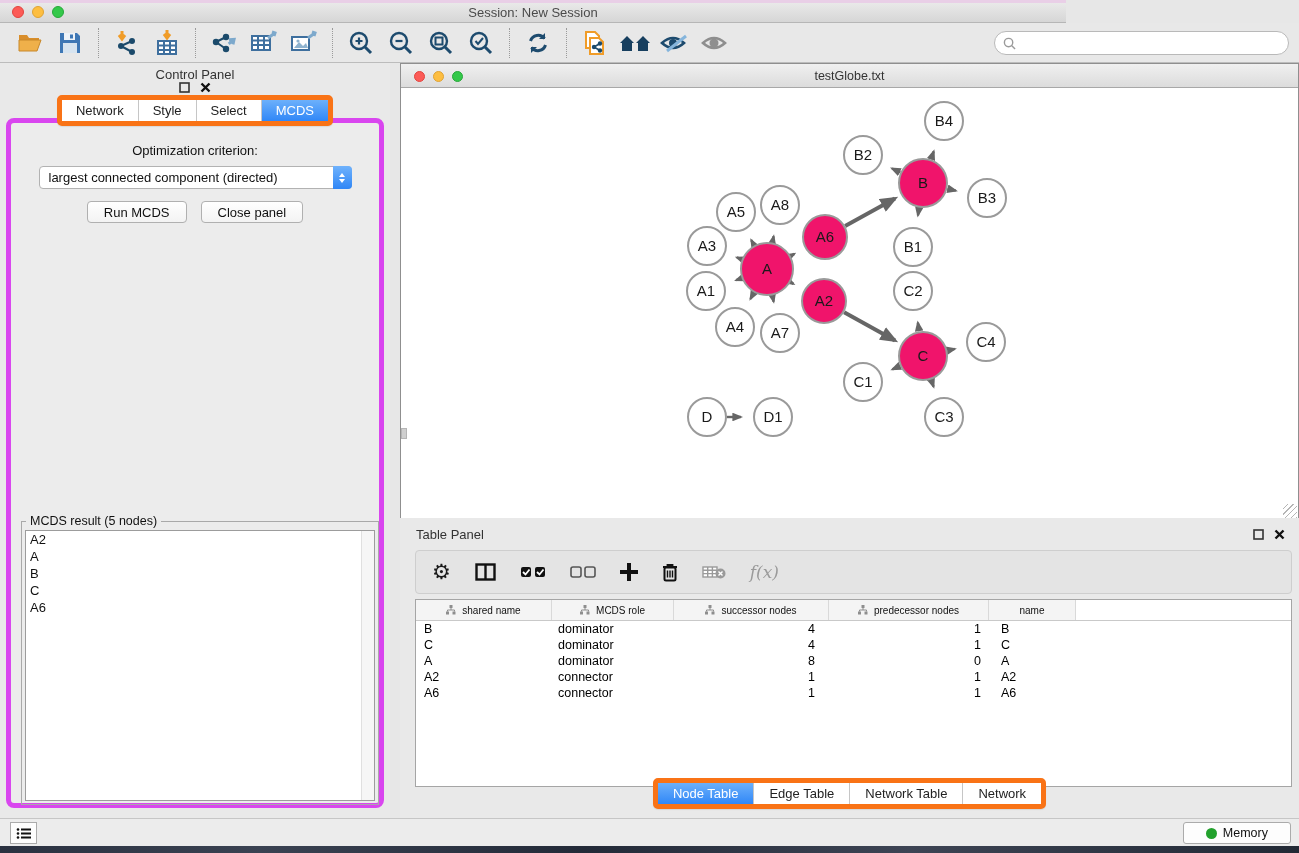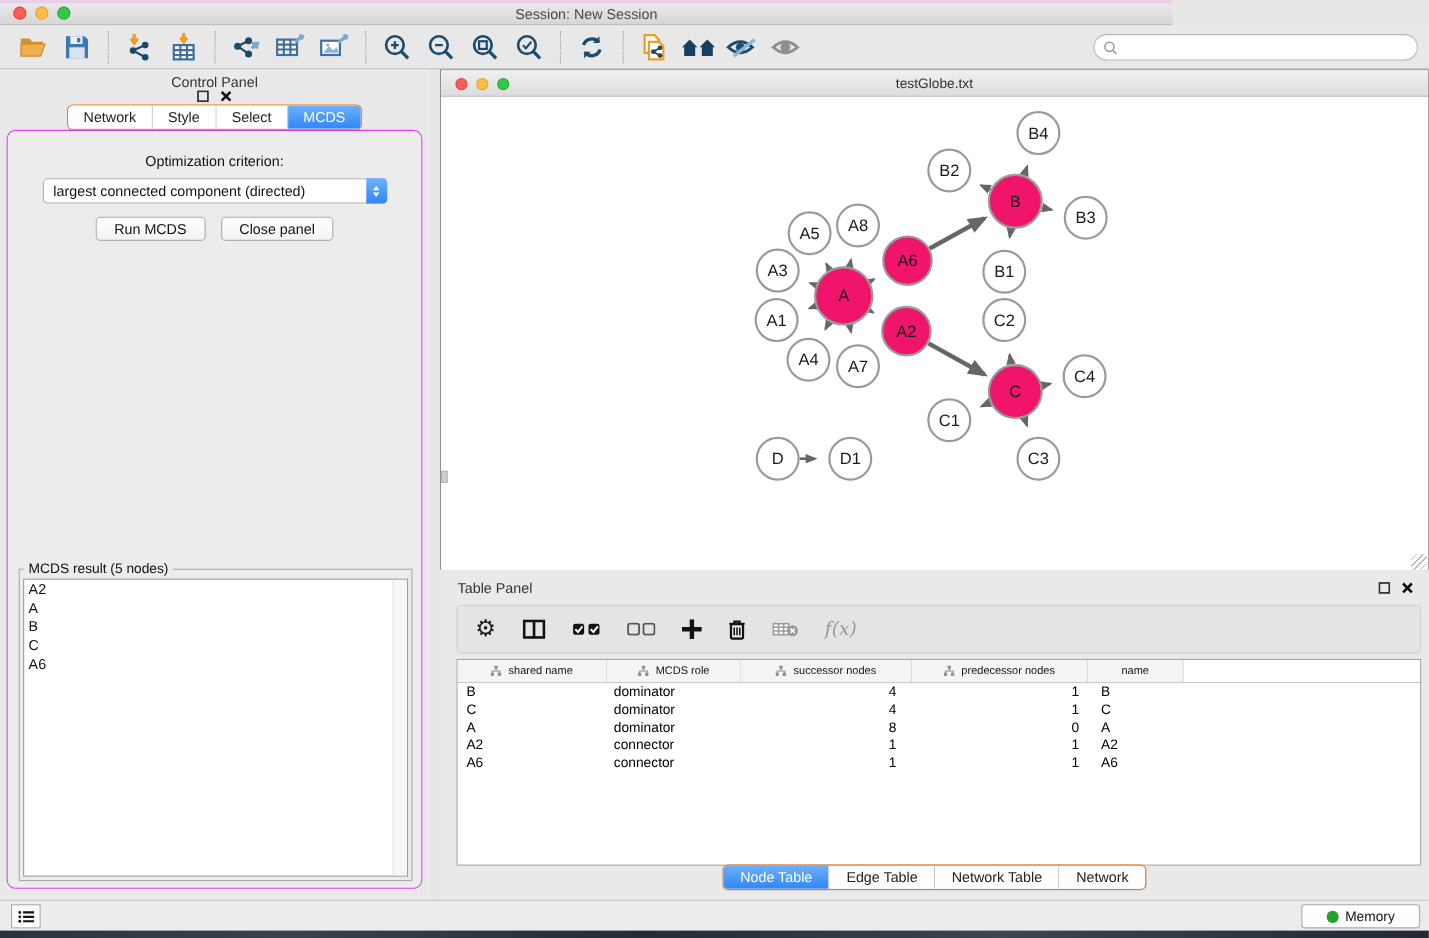--- a/index.html
+++ b/index.html
@@ -27,26 +27,26 @@
   .searchwrap { position:absolute; right:10px; top:8px; width:295px; height:24px; background:#fff;
     border:1px solid #b9b9b9; border-radius:12px; display:flex; align-items:center; padding-left:8px; }
   .searchwrap input { border:none; outline:none; flex:1; font-size:12px; background:transparent; margin-left:5px; }
 
   
   .control-panel { position:absolute; left:0; top:63px; width:390px; height:755px; background:#e9e9e9; }
   .panel-head { height:26px; display:flex; align-items:center; padding:4px 10px 0 10px;flex-direction:column; }
   .panel-head .ph-title { font-size:13px; color:#333; flex:1; }
   .ph-icons { display:flex; gap:10px; align-items:center; }
   .cp-tabs { position:absolute; left:0; top:32px; width:100%; display:flex; justify-content:center; z-index:2; }
-  .tabgrp { display:flex; border:1px solid #f97316; border-radius:5px; overflow:hidden; background:#fff; box-shadow:0 1px 1px rgba(0,0,0,.08); }
+  .tabgrp { display:flex; border:5px solid #f97316; border-radius:5px; overflow:hidden; background:#fff; box-shadow:0 1px 1px rgba(0,0,0,.08); }
   .tabgrp .tab { font-size:13px; color:#222; padding:3px 14px; background:#fff; border-right:1px solid #c6c6c6; cursor:default; }
   .tabgrp .tab:last-child { border-right:none; }
   .tabgrp .tab.active { background:linear-gradient(#6cb0fb,#3087f7); color:#fff; }
   .cp-content { position:absolute; left:6px; top:55px; width:378px; height:690px;
-    background:#ececec; border:1px solid #d946ef; border-radius:8px; }
+    background:#ececec; border:5px solid #d946ef; border-radius:8px; }
   .opt-label { margin-top:20px; text-align:center; font-size:13px; color:#111; }
   .combo { position:relative; margin:8px auto 0 auto; width:313px; height:23px; background:#fff;
     border:1px solid #b2b2b2; border-radius:4px; display:flex; align-items:center; }
   .combo .combo-text { flex:1; font-size:13px; color:#111; padding-left:9px; white-space:nowrap; }
   .combo .stepper { width:19px; height:23px; margin:-1px -1px -1px 0; border-radius:0 4px 4px 0;
     background:linear-gradient(#6fb2fc,#2f86f6); display:flex; flex-direction:column; align-items:center; justify-content:center; gap:2px; }
   .chev { width:0; height:0; border-left:3.5px solid transparent; border-right:3.5px solid transparent; }
   .chev.up { border-bottom:4px solid #fff; }
   .chev.down { border-top:4px solid #fff; }
   .btnrow { margin-top:12px; display:flex; justify-content:center; gap:14px; }

